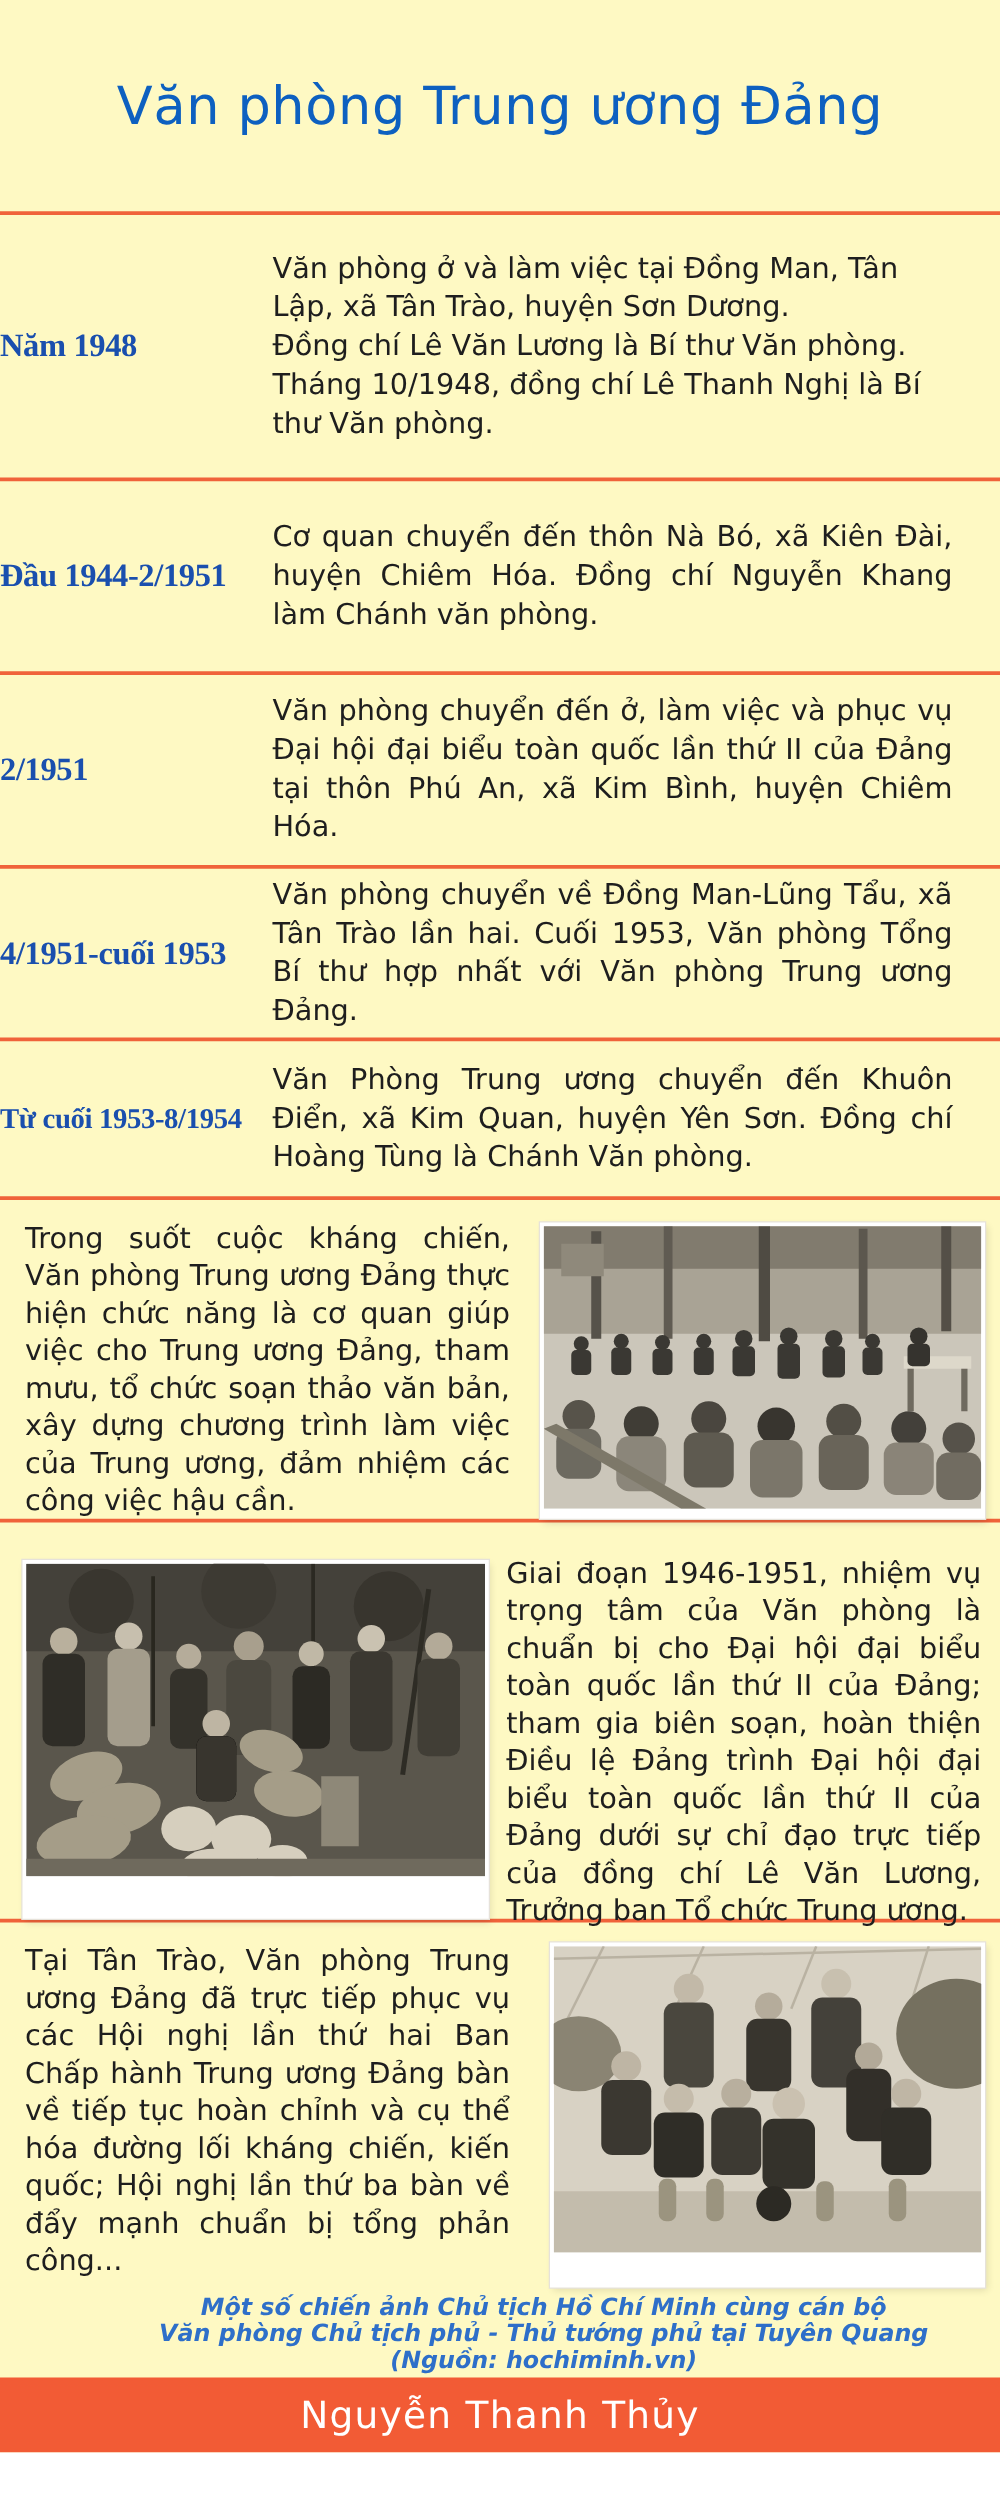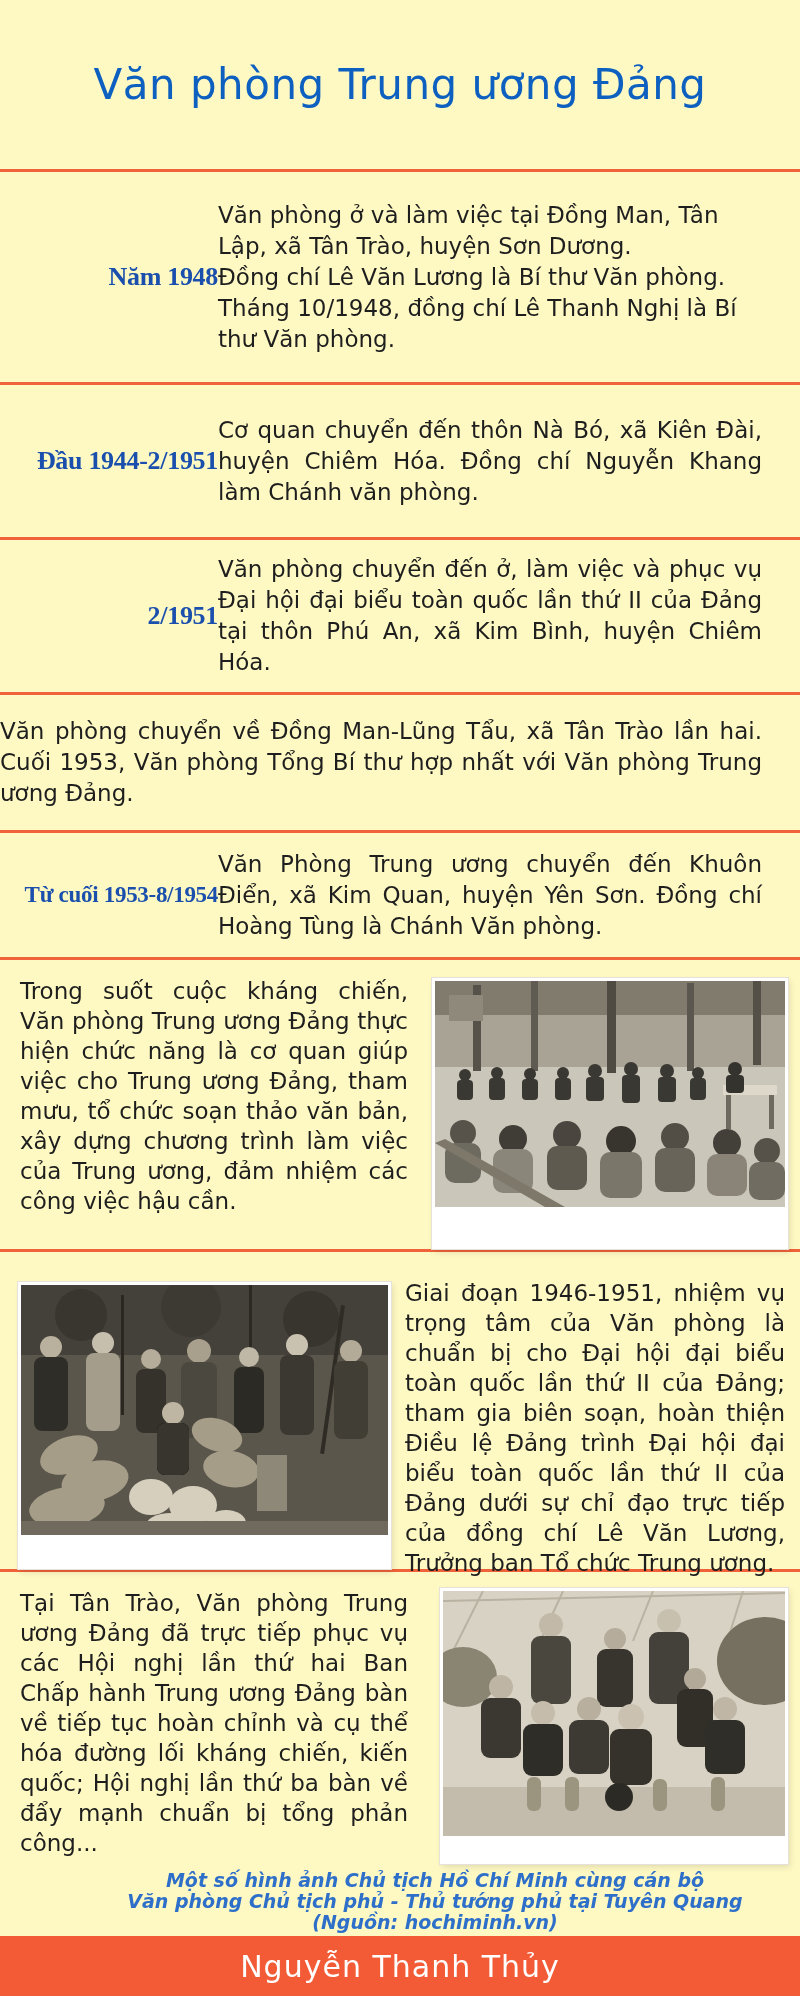--- a/index.html
+++ b/index.html
@@ -27,21 +27,21 @@
     color:#0d60c0;
   }
   
   .t-row{
     display:flex;align-items:center;
     box-sizing:border-box;
     border-bottom:3px solid #f0633a;
   }
   .t-label{
     width:218px;flex-shrink:0;
-    text-align:right;
+    text-align:left;
     font-family:"Liberation Serif",serif;
     font-weight:700;
     font-size:26px;
     letter-spacing:-.3px;
     color:#1a4fae;
     white-space:nowrap;
   }
   .t-label.small{font-size:23px;}
   .t-text{
     flex:1;
@@ -61,21 +61,21 @@
   .sec{
     display:flex;
     box-sizing:border-box;
     border-bottom:3px solid #f0633a;
   }
   .sec-text{
     font-size:23px;
     line-height:30px;
     text-align:justify;
   }
-  #secA{height:292px;padding:16px 12px 0 20px;}
+  #secA{height:258px;padding:16px 12px 0 20px;}
   #secA .sec-text{width:388px;flex-shrink:0;}
   #secA .photo{margin-left:auto;margin-top:2px;}
   #secB{height:320px;padding:26px 15px 0 18px;}
   #secB .sec-text{width:388px;margin-left:auto;}
   #secB .photo{margin-right:14px;margin-top:4px;flex-shrink:0;}
   #secC{height:292px;padding:16px 12px 0 20px;border-bottom:none;}
   #secC .sec-text{width:388px;flex-shrink:0;}
   #secC .photo{margin-left:auto;margin-top:0;}
   .photo{
     background:#ffffff;
@@ -127,20 +127,21 @@
   </div>
   <div class="t-row" id="row2">
     <div class="t-label">Đầu 1944-2/1951</div>
     <div class="t-text">Cơ quan chuyển đến thôn Nà Bó, xã Kiên Đài, huyện Chiêm Hóa. Đồng chí Nguyễn Khang làm Chánh văn phòng.</div>
   </div>
   <div class="t-row" id="row3">
     <div class="t-label">2/1951</div>
     <div class="t-text">Văn phòng chuyển đến ở, làm việc và phục vụ Đại hội đại biểu toàn quốc lần thứ II của Đảng tại thôn Phú An, xã Kim Bình, huyện Chiêm Hóa.</div>
   </div>
   <div class="t-row" id="row4">
+    <div class="t-label">4/1951-cuối 1953</div>
     <div class="t-text">Văn phòng chuyển về Đồng Man-Lũng Tẩu, xã Tân Trào lần hai. Cuối 1953, Văn phòng Tổng Bí thư hợp nhất với Văn phòng Trung ương Đảng.</div>
   </div>
   <div class="t-row" id="row5">
     <div class="t-label small">Từ cuối 1953-8/1954</div>
     <div class="t-text">Văn Phòng Trung ương chuyển đến Khuôn Điển, xã Kim Quan, huyện Yên Sơn. Đồng chí Hoàng Tùng là Chánh Văn phòng.</div>
   </div>
 
   <div class="sec" id="secA">
     <div class="sec-text">Trong suốt cuộc kháng chiến, Văn phòng Trung ương Đảng thực hiện chức năng là cơ quan giúp việc cho Trung ương Đảng, tham mưu, tổ chức soạn thảo văn bản, xây dựng chương trình làm việc của Trung ương, đảm nhiệm các công việc hậu cần.</div>
     <div class="photo">
@@ -305,21 +306,21 @@
           <rect x="122" y="186" width="14" height="34" rx="6"></rect>
           <rect x="210" y="188" width="14" height="32" rx="6"></rect>
           <rect x="268" y="186" width="14" height="34" rx="6"></rect>
         </g>
         <circle cx="176" cy="206" r="14" fill="#2c2a24"></circle>
       </svg>
     </div>
   </div>
 
   <div class="caption">
-    <span>Một số hình ảnh Chủ tịch Hồ Chí Minh cùng cán bộ</span>
+    <span>Một số chiến ảnh Chủ tịch Hồ Chí Minh cùng cán bộ</span>
     <span>Văn phòng Chủ tịch phủ - Thủ tướng phủ tại Tuyên Quang</span>
     <span>(Nguồn: hochiminh.vn)</span>
   </div>
 
   <div class="footer-bar">
     <div class="footer-author">Nguyễn Thanh Thủy</div>
   </div>
   <div class="bottom-space"></div>
 
 </div>

